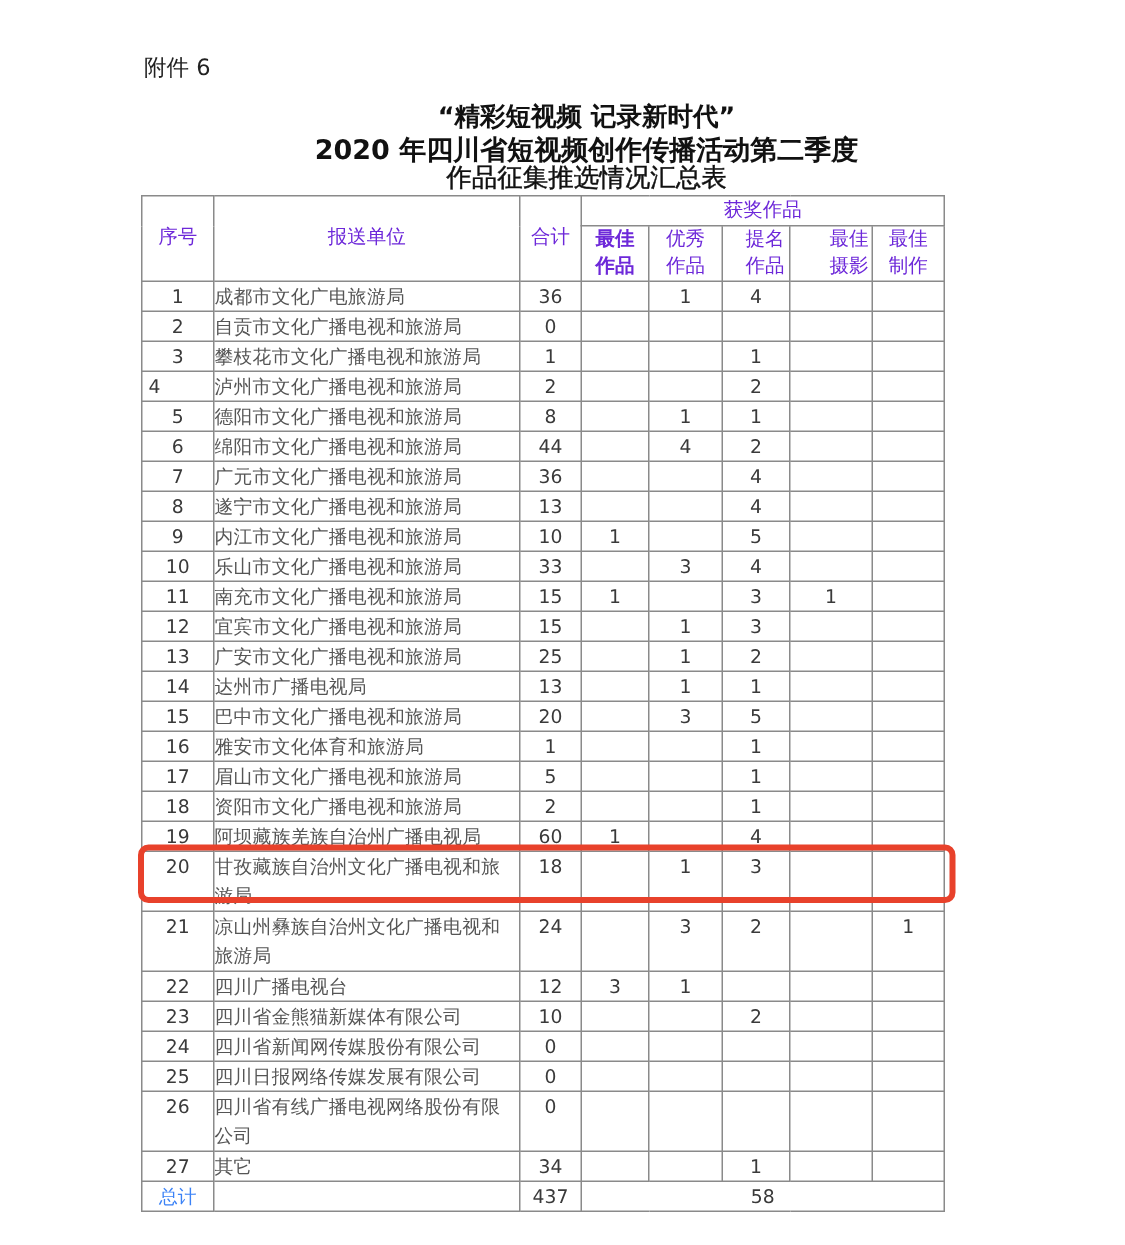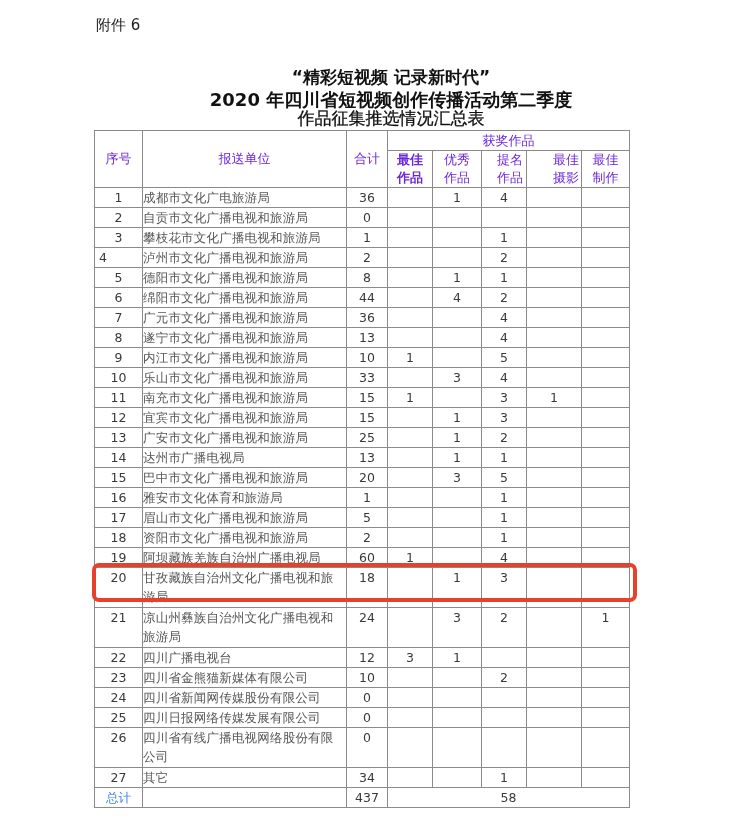--- a/index.html
+++ b/index.html
@@ -1,21 +1,21 @@
 <!DOCTYPE html>
 <html><head>
 <meta charset="utf-8">
 <style>
   html, body { margin: 0; padding: 0; }
   body {
     width: 750px; height: 830px; background: #ffffff; position: relative; overflow: hidden;
     font-family: "DejaVu Sans", "Liberation Sans", sans-serif; color: #333;
   }
   .attachment {
-    position: absolute; left: 96px; top: 16px; font-size: 15px; color: #222;
+    position: absolute; left: 96px; top: 36px; font-size: 15px; color: #222;
   }
   .title {
     position: absolute; left: 16px; width: 750px; text-align: center; color: #111; font-weight: bold;
   }
   .t1 { top: 66px; font-size: 17px; }
   .t2 { top: 88px; font-size: 18px; }
   .t3 { top: 107px; font-size: 17px; font-weight: normal; -webkit-text-stroke: 0.3px #111; }
 
   table.summary {
     position: absolute; left: 94px; top: 130px;

